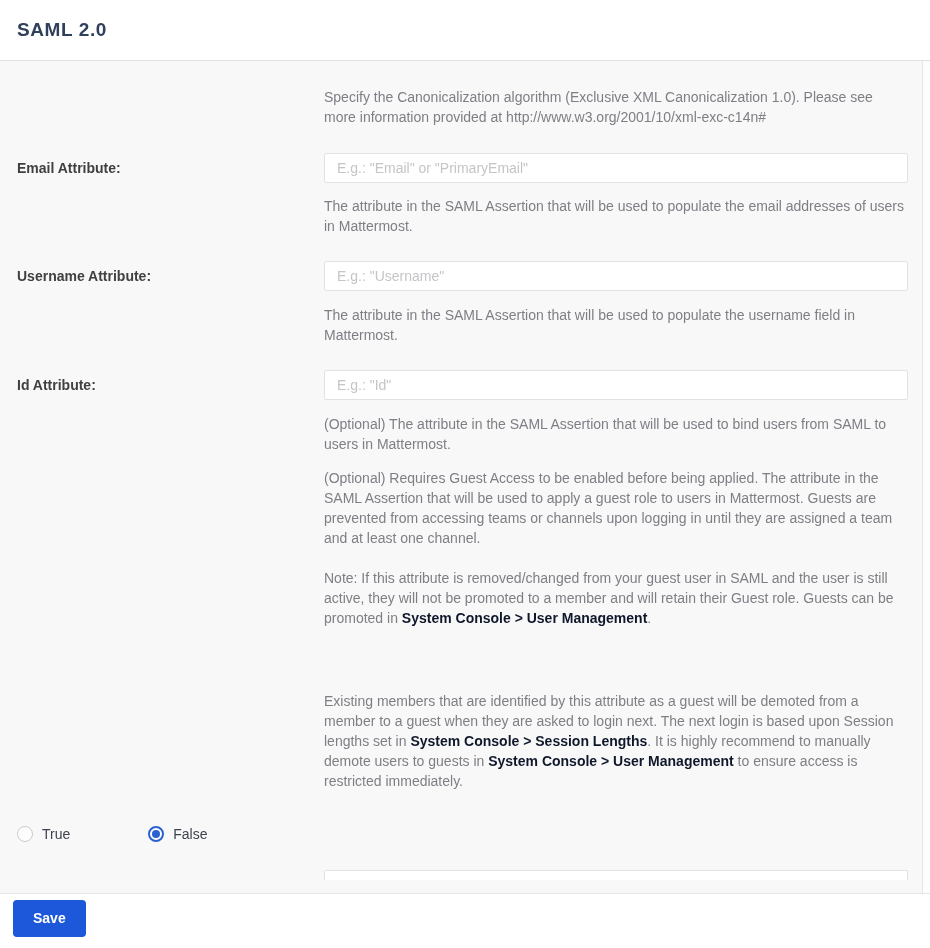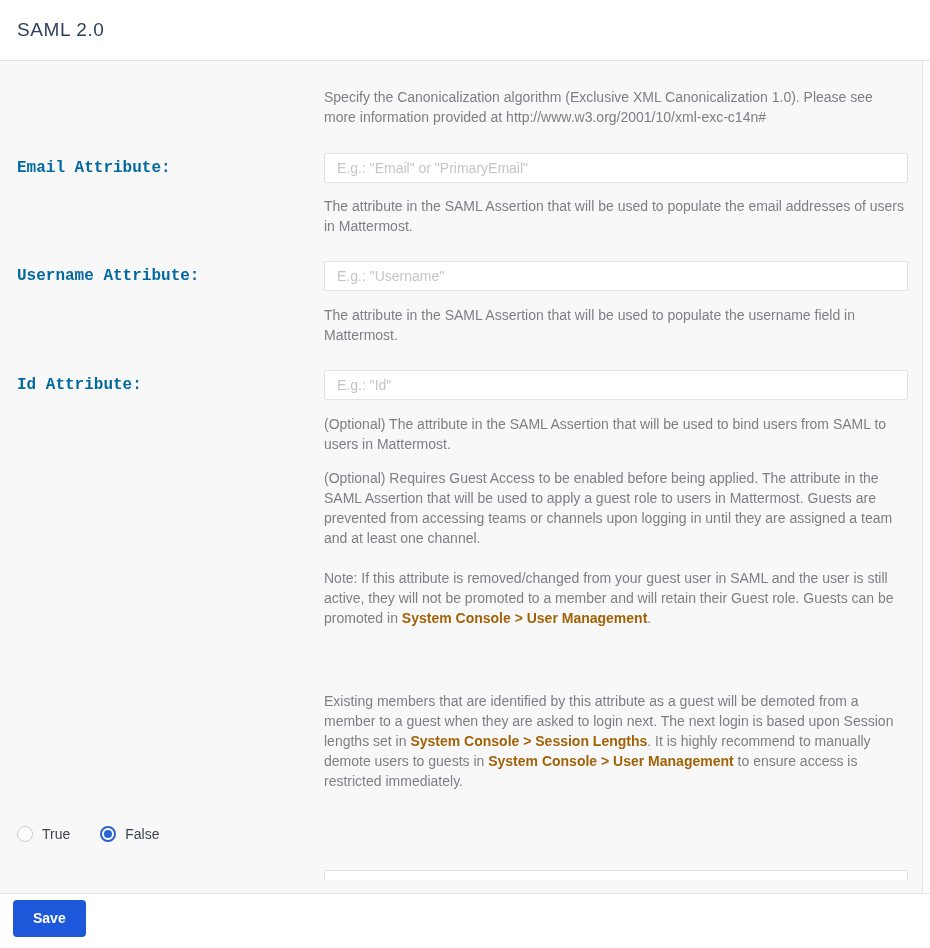--- a/index.html
+++ b/index.html
@@ -15,21 +15,21 @@
   .header {
     height: 61px;
     background: #ffffff;
     border-bottom: 1px solid #e0e0e0;
     display: flex;
     align-items: center;
     padding-left: 17px;
   }
   .header h1 {
     font-size: 19px;
-    font-weight: 400;
+    font-weight: 700;
     letter-spacing: 0.6px;
     color: #2f3f5c;
   }
 
   
   .content {
     position: relative;
     height: 832px;
     background: #f8f8f8;
     overflow: hidden;
@@ -41,26 +41,25 @@
     width: 8px;
     background: #fdfdfd;
     border-left: 1px solid #e5e5e5;
   }
 
   .row { display: flex; padding-left: 17px; }
   .label-col { width: 307px; flex: none; }
   .content-col { width: 584px; flex: none; }
 
   .field-label {
-    font-size: 16px;
+    font-size: 14px;
     font-weight: 700;
-    color: #0369a1;
+    color: #404040;
     line-height: 30px;
     white-space: nowrap;
-    font-family: Liberation Mono, monospace;
   }
 
   .text-input {
     width: 584px;
     height: 30px;
     background: #ffffff;
     border: 1px solid #e2e2e6;
     border-radius: 2px;
     padding: 0 12px;
     font-family: "Liberation Sans", "DejaVu Sans", sans-serif;
@@ -68,34 +67,34 @@
     color: #3d3c40;
     outline: none;
   }
   .text-input::placeholder { color: #c5c5c9; opacity: 1; }
 
   .help-text {
     font-size: 14px;
     line-height: 20px;
     color: #7e7e85;
   }
-  .help-text b { font-weight: 700; color: #a16207; }
+  .help-text b { font-weight: 700; color: #0f172a; }
 
   .mt-intro { margin-top: 16px; }
   .mt-email   { margin-top: 26px; }
   .mt-help    { margin-top: 13px; }
   .mt-field   { margin-top: 25px; }
   .mt-help2   { margin-top: 14px; }
   .mt-note    { margin-top: 20px; }
   .mt-demote  { margin-top: 63px; }
   .mt-admin   { margin-top: 33px; }
   .mt-stub    { margin-top: 26px; }
 
   
-  .radio-group { display: flex; align-items: center; height: 20px; }
+  .radio-group { display: flex; align-items: center; height: 20px; gap: 48px; }
   .radio-option {
     display: flex;
     align-items: center;
     margin-right: 30px;
     cursor: pointer;
   }
   .radio-circle {
     width: 16px; height: 16px;
     border-radius: 50%;
     border: 1px solid #cbcbcf;

